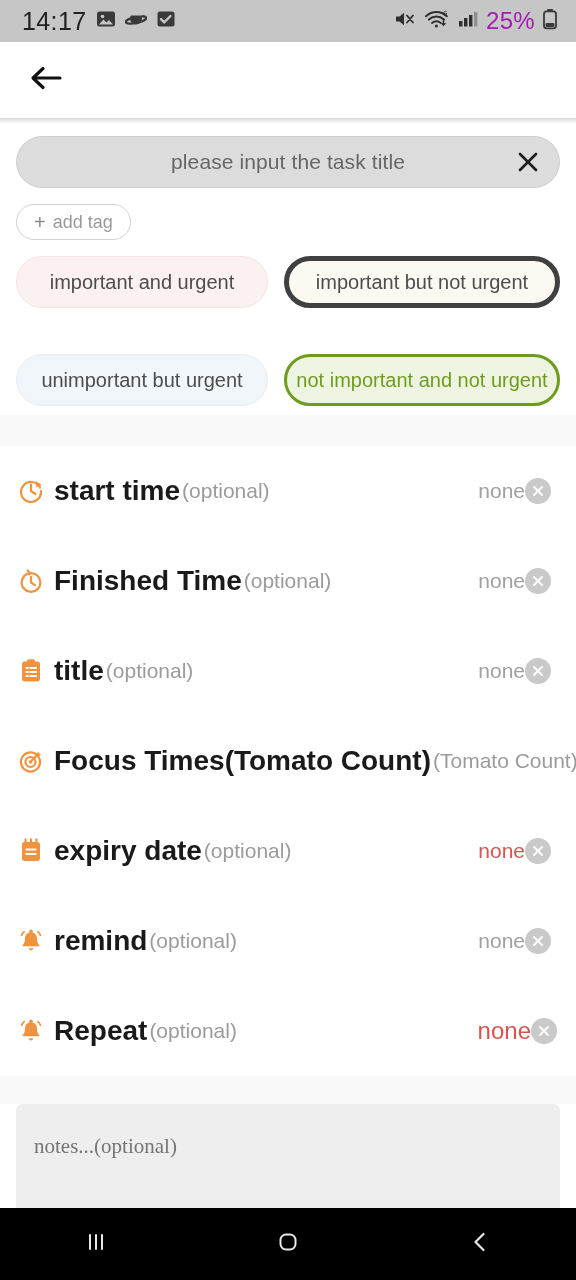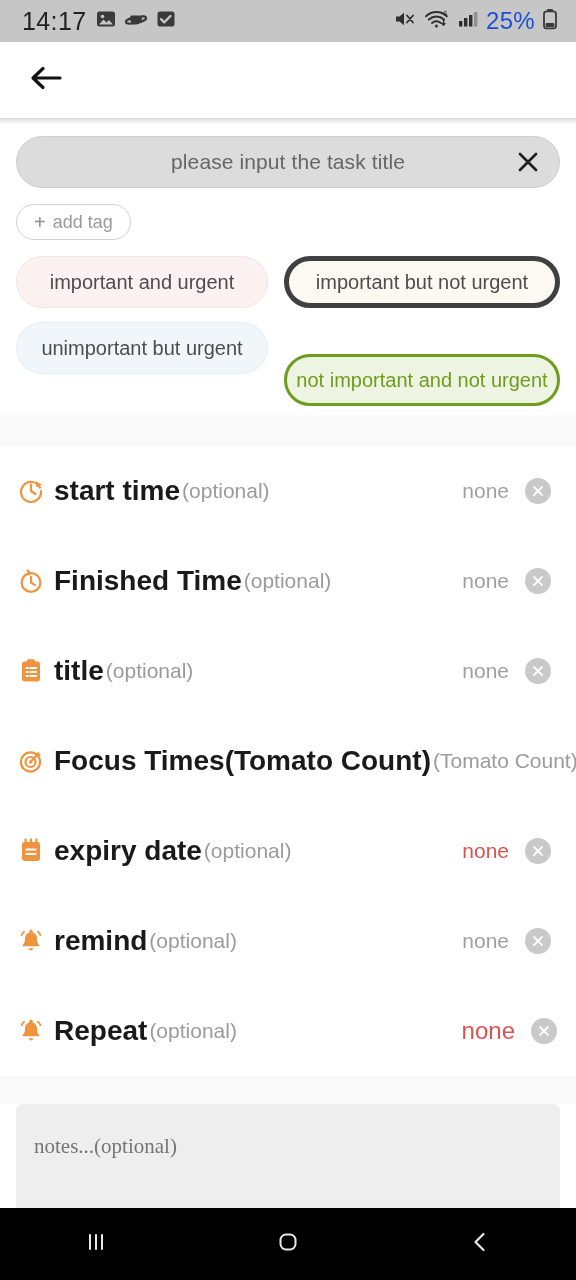--- a/index.html
+++ b/index.html
@@ -13,21 +13,21 @@
 
   
   .statusbar {
     position: absolute; top: 0; left: 0; width: 576px; height: 42px;
     background: #c6c6c6; display: flex; align-items: center;
     padding: 0 18px 0 22px; color: #2b2b2b;
   }
   .sb-left { display: flex; align-items: center; gap: 9px; }
   .sb-time { font-size: 25px; letter-spacing: .4px; color: #222; }
   .sb-right { margin-left: auto; display: flex; align-items: center; gap: 7px; }
-  .sb-pct { font-size: 24px; color: #1d4ed8; letter-spacing: .3px; }
+  .sb-pct { font-size: 24px; color: #a21caf; letter-spacing: .3px; }
   .sicon { display: inline-block; }
 
   
   .appbar {
     position: absolute; top: 42px; left: 0; width: 576px; height: 76px;
     background: #fff; display: flex; align-items: center; padding-left: 24px;
   }
   .backbtn { width: 46px; height: 46px; display: flex; align-items: center; justify-content: center; }
   .divider-shadow {
     position: absolute; top: 118px; left: 0; width: 576px; height: 6px;
@@ -61,21 +61,21 @@
     margin-top: 16px; display: grid; grid-template-columns: 1fr 1fr;
     gap: 14px 16px; overflow: visible;
   }
   .quad {
     height: 52px; border-radius: 26px; display: flex; align-items: center;
     justify-content: center; font-size: 20px; color: #4d4d4d;
     white-space: nowrap; overflow: hidden; position: relative;
   }
   .quad.q1 { background: #fcf1f1; border: 1px solid #f6e3e3; }
   .quad.q2 { background: #fbf9f1; border: 5px solid #404040; }
-  .quad.q3 { background: #f1f6fa; border: 1px solid #e4eef5; }
+  .quad.q3 { background: #f1f6fa; border: 1px solid #e4eef5; margin-top: 32px; }
   .quad.q4 {
     background: #eef4e2; border: 3px solid #6f9c1c; color: #6f9c1c;
     overflow: visible; width: 276px; margin-top: 32px;
   }
   .quad.q4 .qlabel {
     display: block; width: 276px; overflow: hidden; text-align: center;
     text-indent: 0; white-space: nowrap;
   }
 
   
@@ -86,21 +86,21 @@
   
   .rows { position: absolute; top: 446px; left: 0; width: 576px; background: #fff; }
   .row {
     position: relative; height: 90px; display: flex; align-items: center;
     padding: 0 0 0 16px; background: #fff;
   }
   .row-ico { width: 30px; height: 30px; flex: 0 0 30px; display: flex; align-items: center; justify-content: center; margin-right: 8px; }
   .row-label { font-size: 28px; font-weight: bold; color: #1a1a1a; white-space: nowrap; }
   .row-sub { font-size: 21px; color: #9b9b9b; white-space: nowrap; margin-left: 2px; }
   .row-spacer { flex: 1 1 auto; }
-  .row-value { font-size: 21px; color: #a0a0a0; white-space: nowrap; margin-right: 16px; }
+  .row-value { font-size: 21px; color: #a0a0a0; white-space: nowrap; margin-right: 0; }
   .row-value.red { color: #d9534f; }
   .row-value.red-lg { color: #d9534f; font-size: 24px; }
   .row-clear {
     width: 26px; height: 26px; border-radius: 50%; background: #c9c9c9;
     display: flex; align-items: center; justify-content: center; flex: 0 0 26px;
     margin-right: 25px;
   }
   .row-clear svg { display: block; }
 
   

